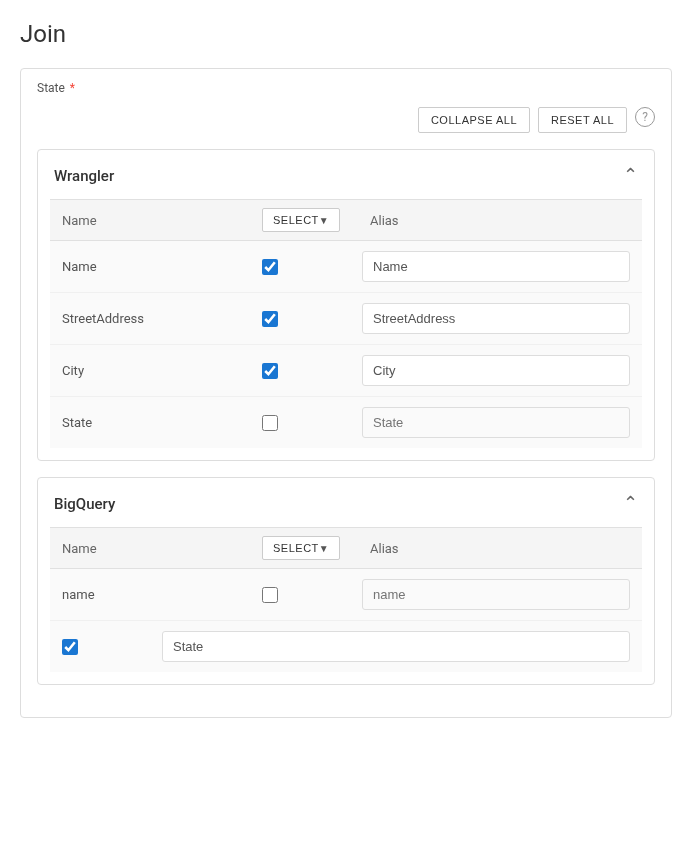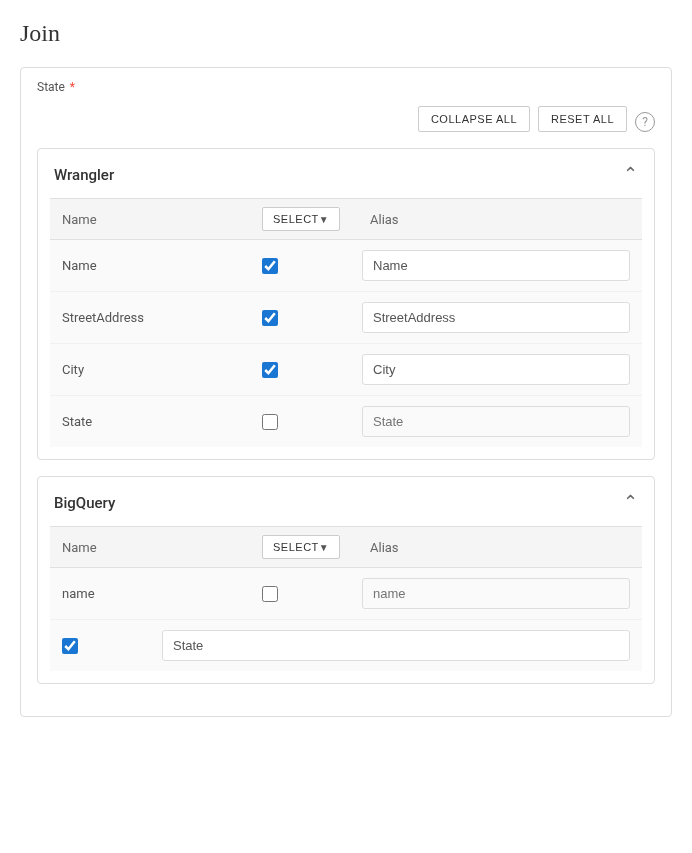--- a/index.html
+++ b/index.html
@@ -10,21 +10,20 @@
       font-size: 14px;
       padding: 20px;
       width: 692px;
     }
 
     .page-title {
       font-size: 24px;
       font-weight: 400;
       color: #333;
       margin-bottom: 20px;
-      font-family: Liberation Serif, serif;
     }
 
     .fields-section {
       border: 1px solid #ddd;
       border-radius: 4px;
       padding: 12px 16px 16px;
       position: relative;
     }
 
     .fields-label {
@@ -34,21 +33,21 @@
     }
 
     .fields-label .required {
       color: #f44336;
       margin-left: 2px;
     }
 
     .toolbar {
       display: flex;
       justify-content: flex-end;
-      align-items: flex-end;
+      align-items: flex-start;
       gap: 8px;
       margin-bottom: 16px;
     }
 
     .toolbar-btn {
       font-size: 11px;
       font-weight: 500;
       letter-spacing: 0.5px;
       padding: 6px 12px;
       border: 1px solid #ccc;

